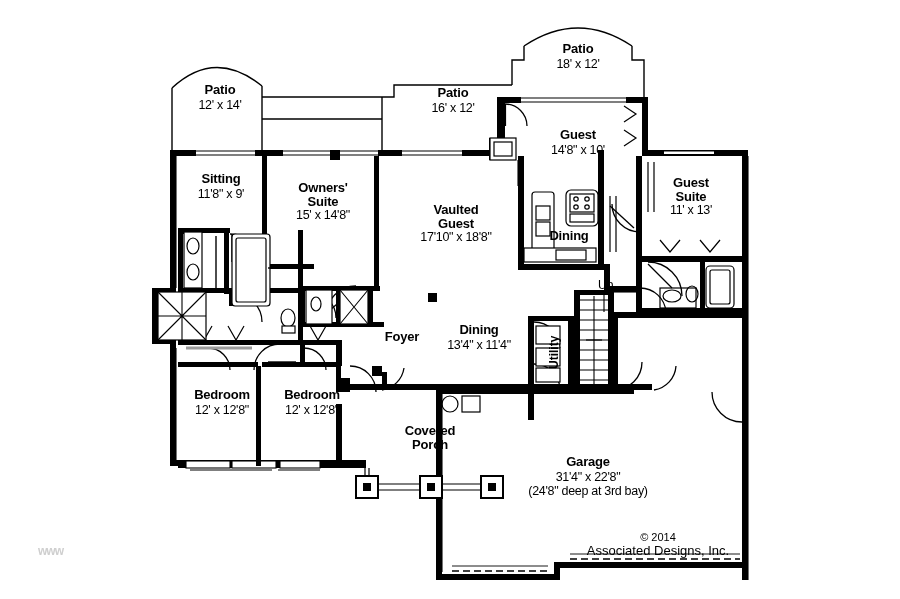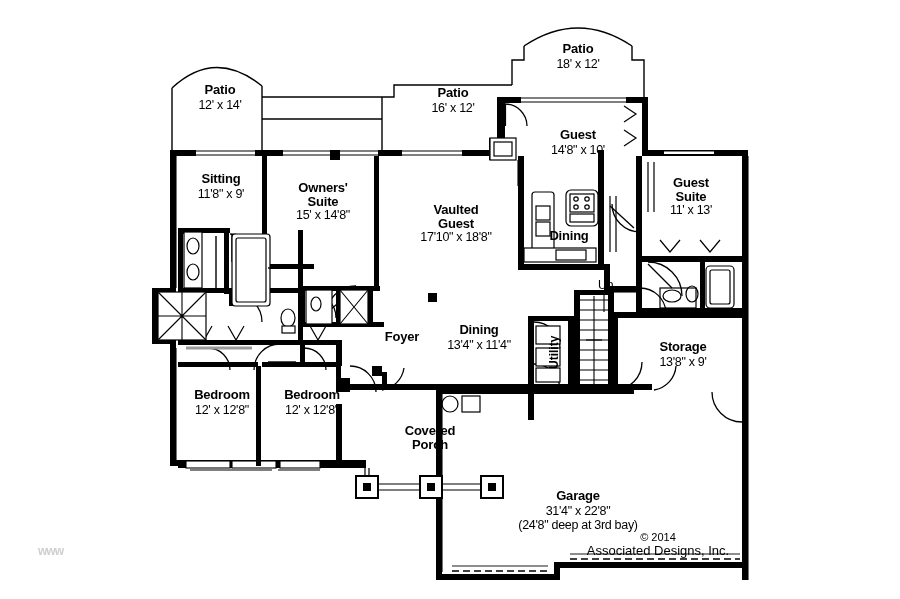--- a/index.html
+++ b/index.html
@@ -475,41 +475,37 @@
   </div>
 
   <div class="room-label" style="left:372px; top:330px; width:60px;">
     <span class="rl-name">Foyer</span>
   </div>
 
   <div class="label-utility" style="left:532px; top:340px; width:44px;">Utility</div>
 
   <div class="label-up" style="left:598px; top:278px;">Up</div>
 
-  <div class="room-label" style="left:632px; top:340px; width:102px;">
-    <span class="rl-name">Storage</span>
-    <span class="rl-dim">13'8" x 9'</span>
-  </div>
 
   <div class="room-label" style="left:172px; top:388px; width:100px;">
     <span class="rl-name">Bedroom</span>
     <span class="rl-dim">12' x 12'8"</span>
   </div>
 
   <div class="room-label" style="left:262px; top:388px; width:100px;">
     <span class="rl-name">Bedroom</span>
     <span class="rl-dim">12' x 12'8"</span>
   </div>
 
   <div class="room-label two-line-name" style="left:378px; top:424px; width:104px;">
     <span class="rl-name">Covered</span>
     <span class="rl-name">Porch</span>
   </div>
 
-  <div class="room-label" style="left:490px; top:455px; width:176px;margin-top:34px;">
+  <div class="room-label" style="left:500px; top:455px; width:176px;">
     <span class="rl-name">Garage</span>
     <span class="rl-dim">31'4" x 22'8"</span>
     <span class="rl-dim">(24'8" deep at 3rd bay)</span>
   </div>
 
   <div class="credit" style="left:568px; top:531px; width:180px;">
     <span class="credit-year">© 2014</span>
     <span class="credit-company">Associated Designs, Inc.</span>
   </div>
 

